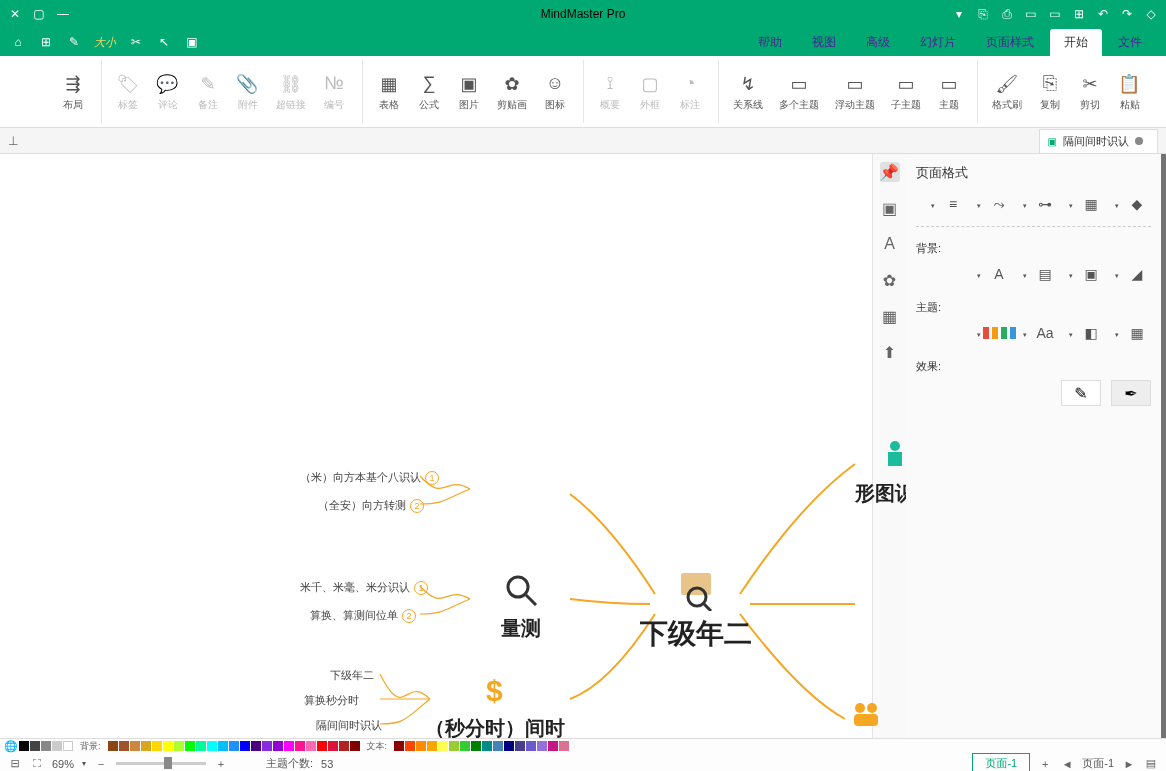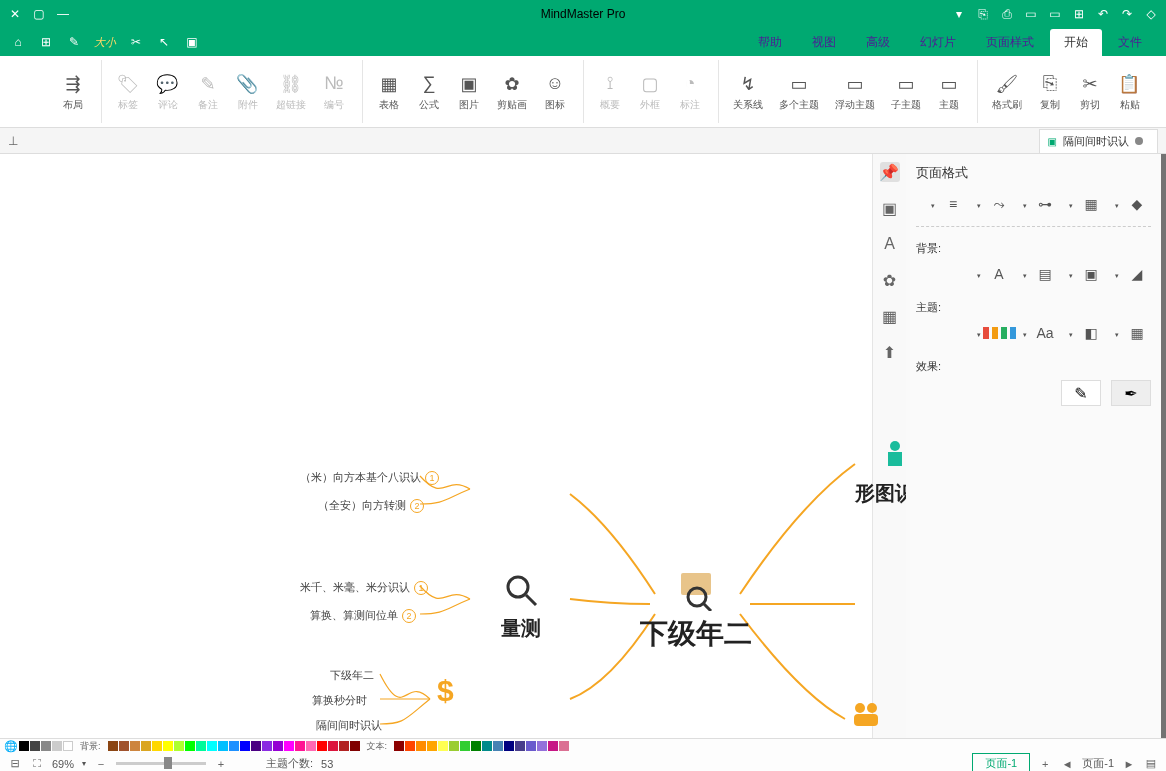--- a/index.html
+++ b/index.html
@@ -385,25 +385,26 @@
           <span class="num">2</span>
           <span>算换、算测间位单</span>
         </div>
 
       <div class="node" style="left:425px;top:515px">
         <div class="node-icon">
             <svg width="38" height="38">
               <text x="10" y="30" font-size="30" fill="#f5a623" font-weight="bold">$</text>
             </svg>
           </div>
+        <div class="node-title">（秒分时）间时</div>
       </div>
       <div class="leaf r" style="left:330px;top:514px">
           <span>下级年二</span>
         </div>
-      <div class="leaf r" style="left:312px;top:539px">
+      <div class="leaf r" style="left:304px;top:539px">
           <span>算换秒分时</span>
         </div>
       <div class="leaf r" style="left:316px;top:564px">
           <span>隔间间时识认</span>
         </div>
     </div>
   </div>
 </div>
 
 <div class="statusbar">

